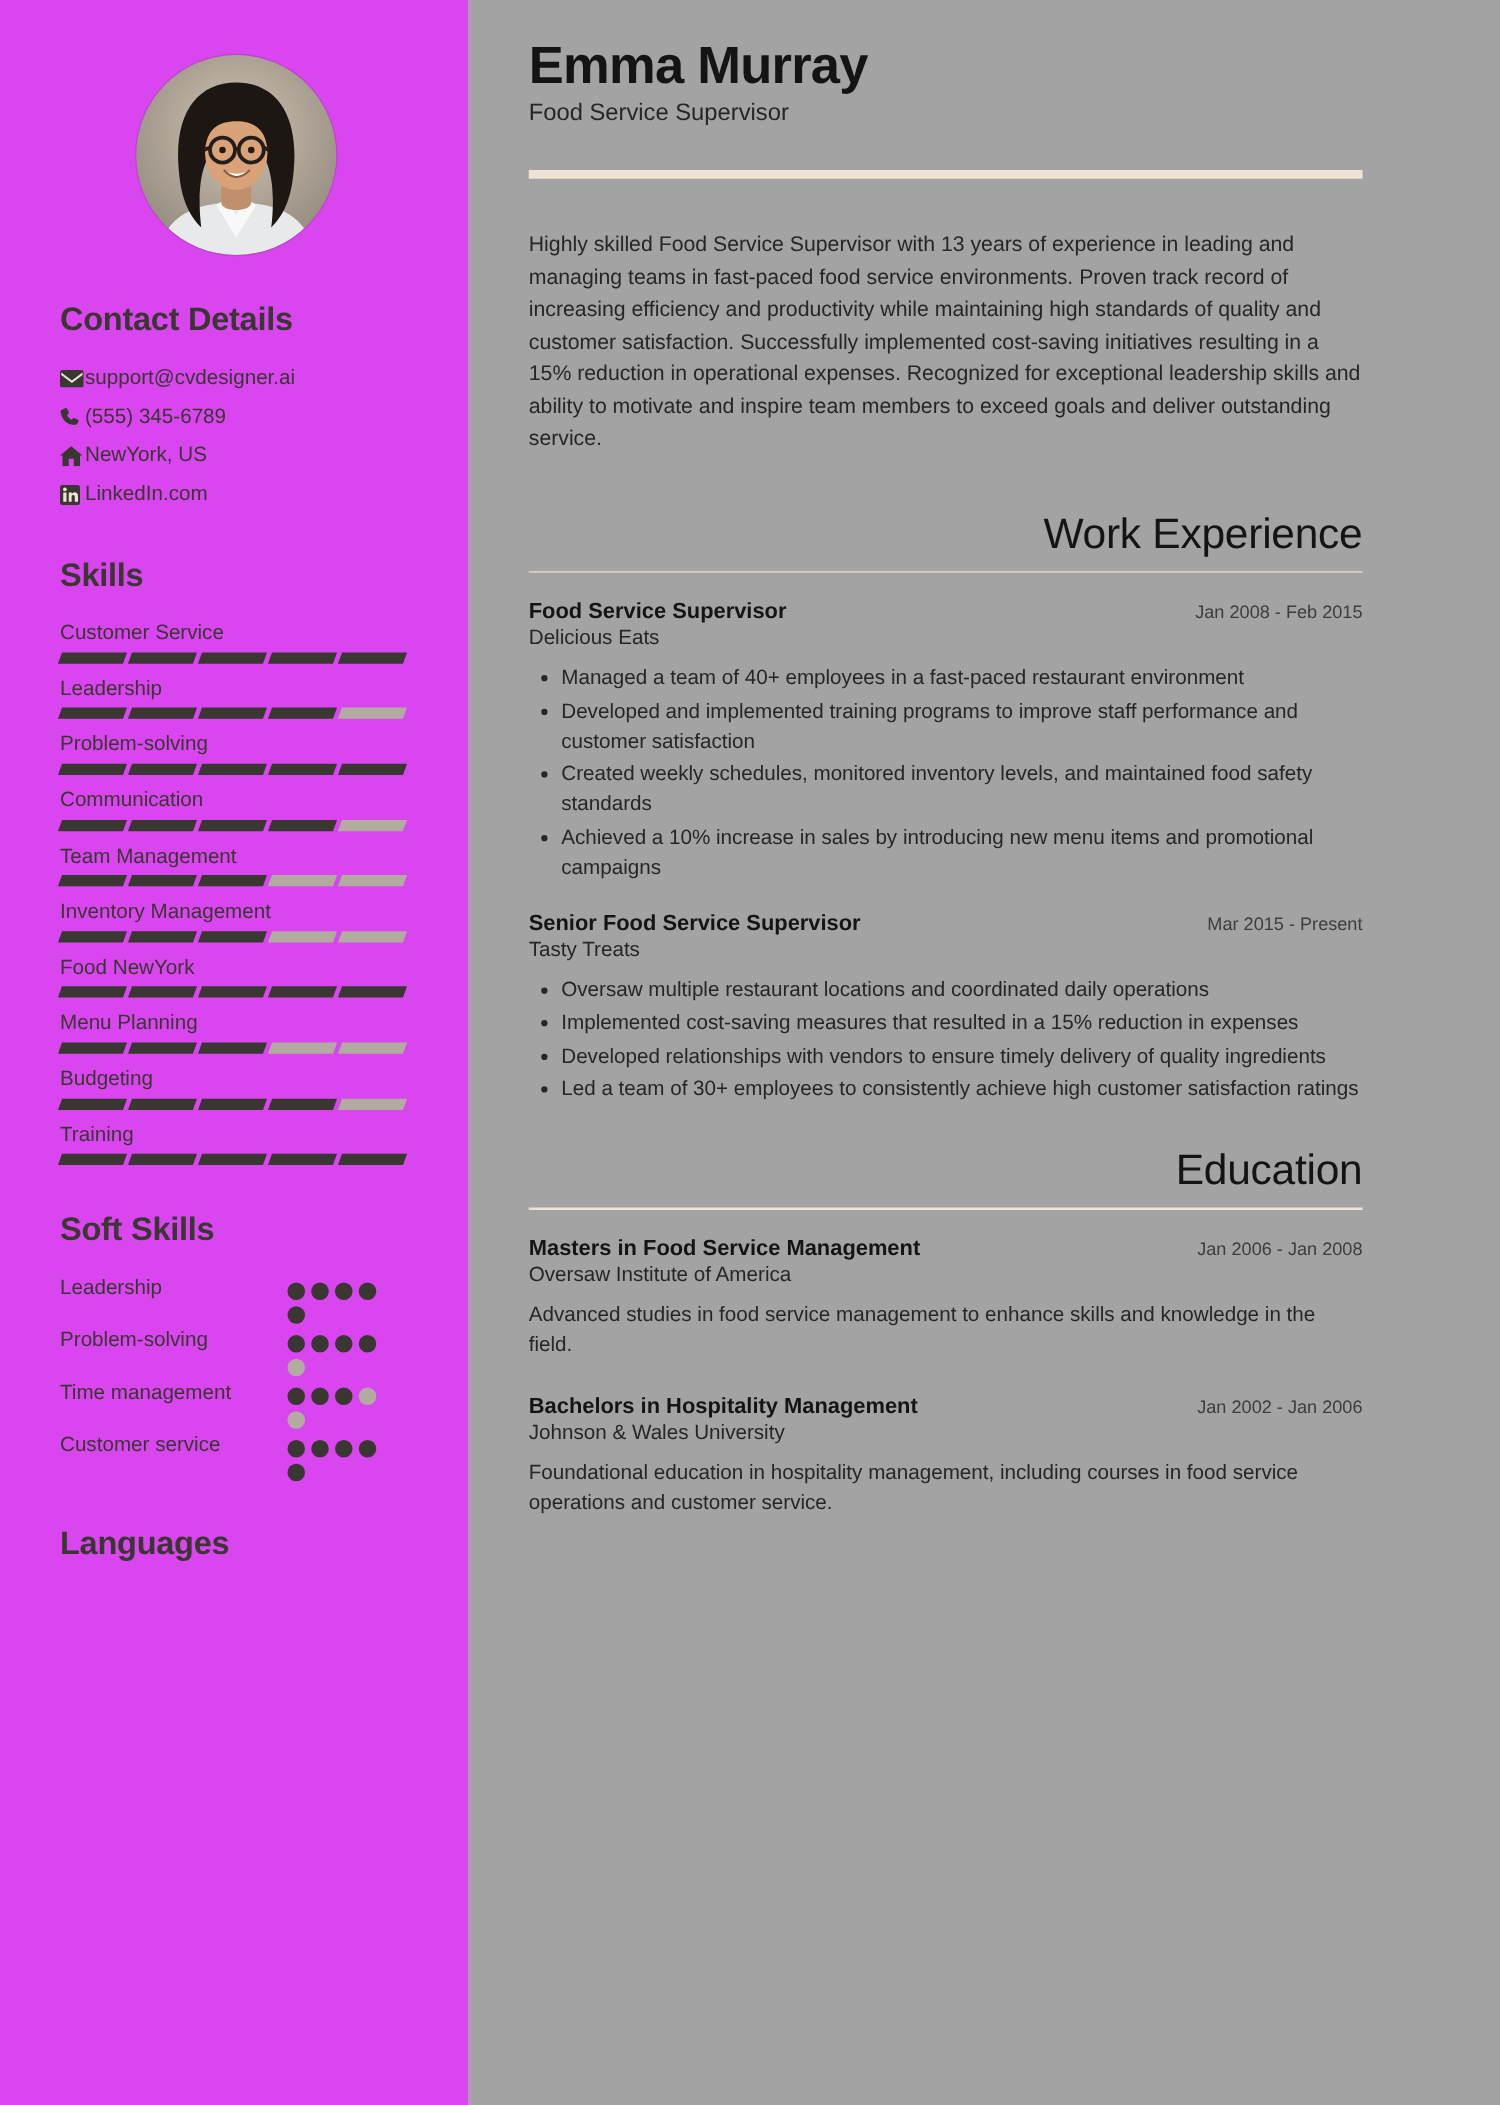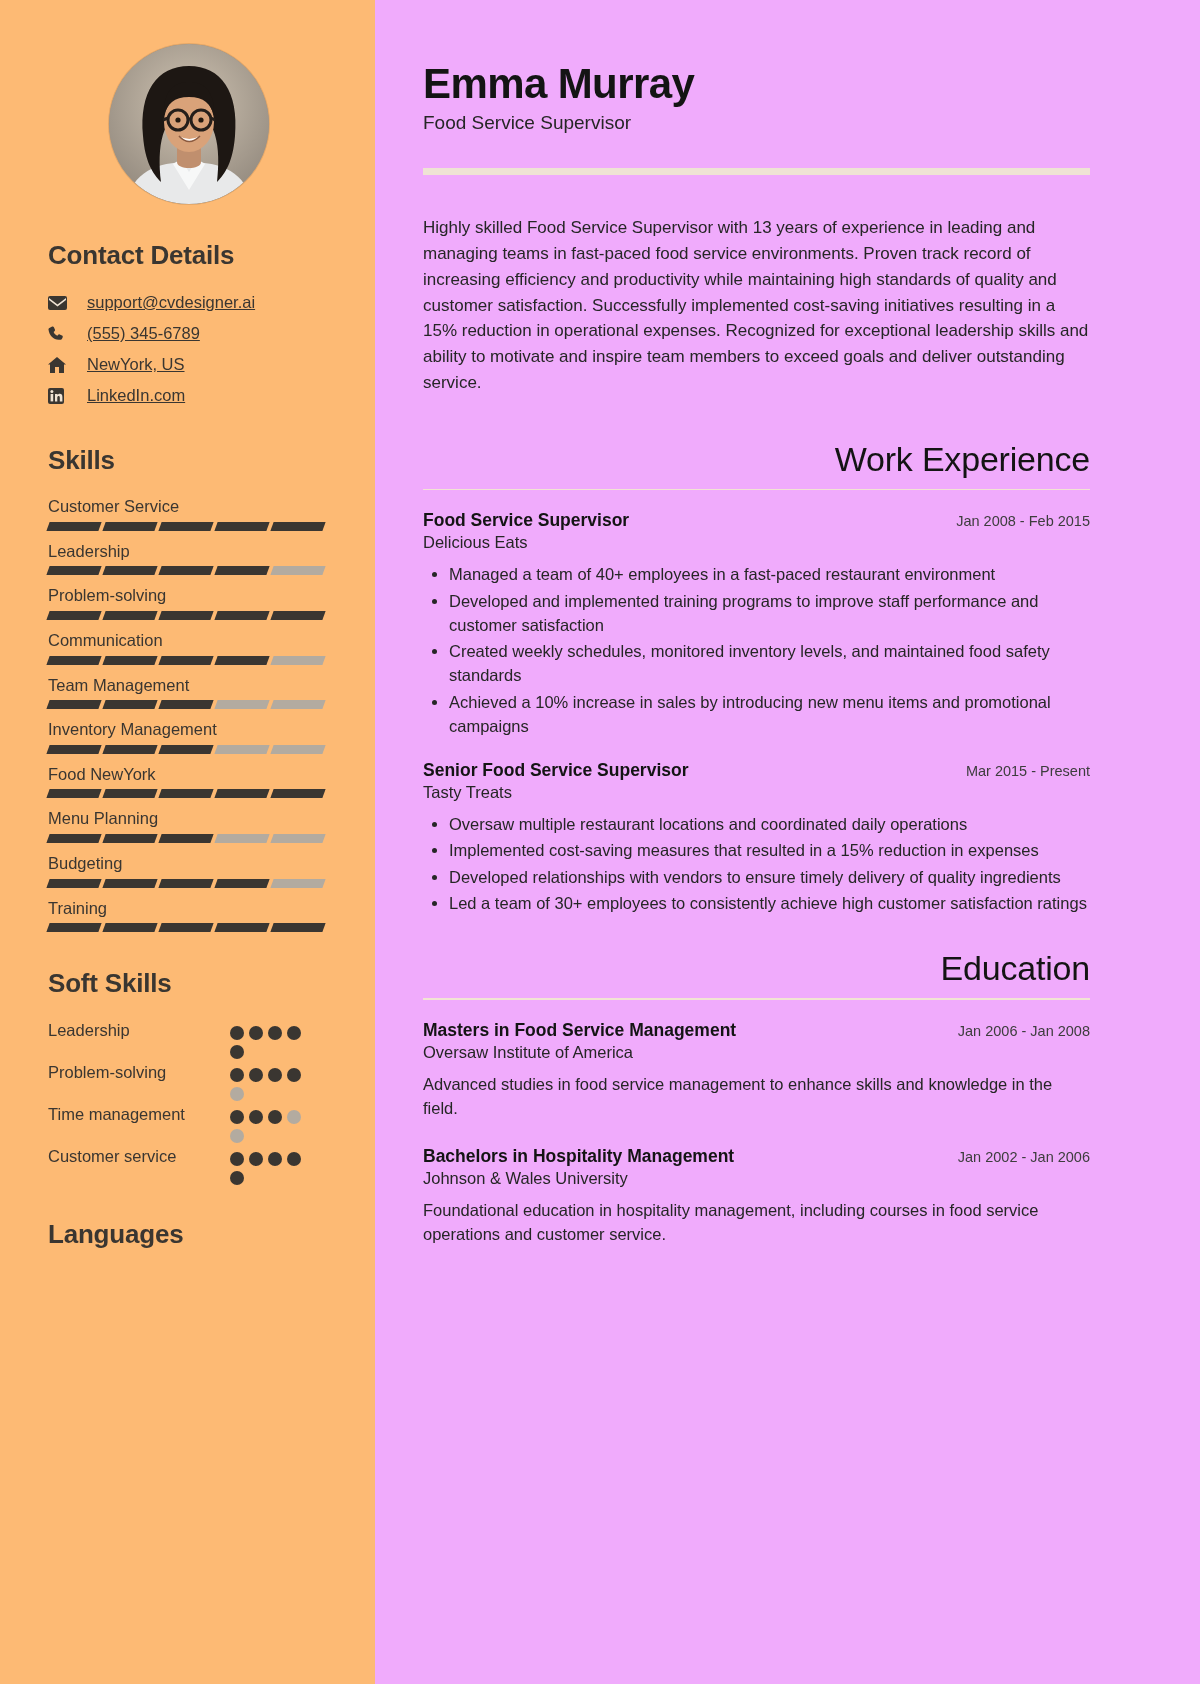--- a/index.html
+++ b/index.html
@@ -15,21 +15,21 @@
     height: 1684px;
     display: flex;
     background: #ffffff;
     position: relative;
   }
 
   
   .sidebar {
     width: 375px;
     min-width: 375px;
-    background: #fdba74;
+    background: #d946ef;
     padding: 44px 46px 52px 48px;
   }
   .avatar-wrap {
     display: flex;
     justify-content: center;
     margin-bottom: 36px;
   }
   .avatar {
     width: 160px;
     height: 160px;
@@ -47,25 +47,24 @@
     color: #3a3631;
     letter-spacing: -0.2px;
     margin-bottom: 22px;
   }
   .side-h.tight { margin-bottom: 20px; }
 
   .contact-list { margin-bottom: 40px; }
   .contact-row {
     display: flex;
     align-items: center;
-    gap: 19px;
+    gap: 0;
     margin-bottom: 12px;
     font-size: 16.5px;
     color: #3a3631;
-    text-decoration: underline;
   }
   .contact-row .ic {
     width: 20px;
     height: 18px;
     display: inline-flex;
     align-items: center;
     justify-content: flex-start;
     color: #3a3631;
     flex: 0 0 20px;
   }
@@ -131,22 +130,22 @@
     color: #ffffff;
     font-size: 16.5px;
     padding: 6px 11px 7px 11px;
     border-radius: 4px;
     line-height: 1.1;
   }
 
   
   .main {
     flex: 1 1 auto;
-    padding: 60px 110px 40px 48px;
-    background: #f0abfc;
+    padding: 28px 110px 40px 48px;
+    background: #a3a3a3;
   }
   .name {
     font-size: 42px;
     font-weight: bold;
     color: #141414;
     letter-spacing: -0.6px;
     line-height: 1.12;
   }
   .job-title {
     font-size: 19px;

